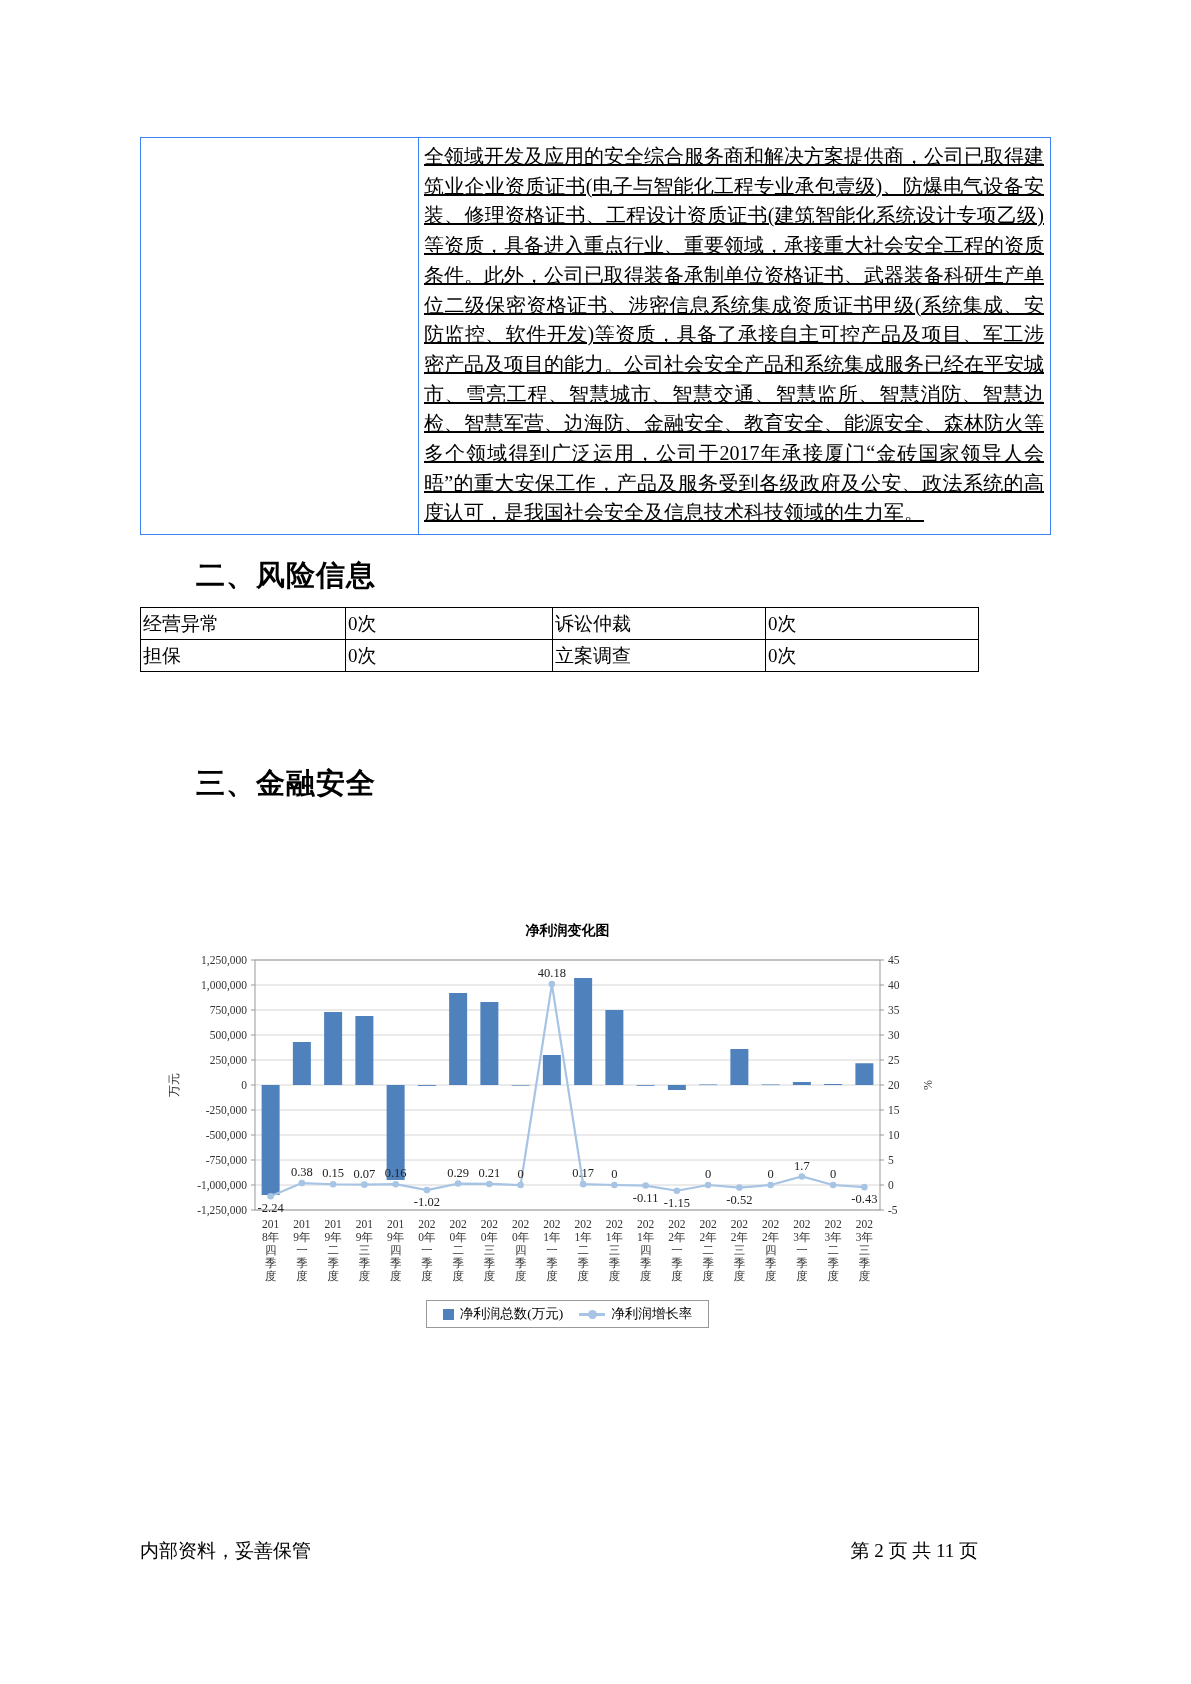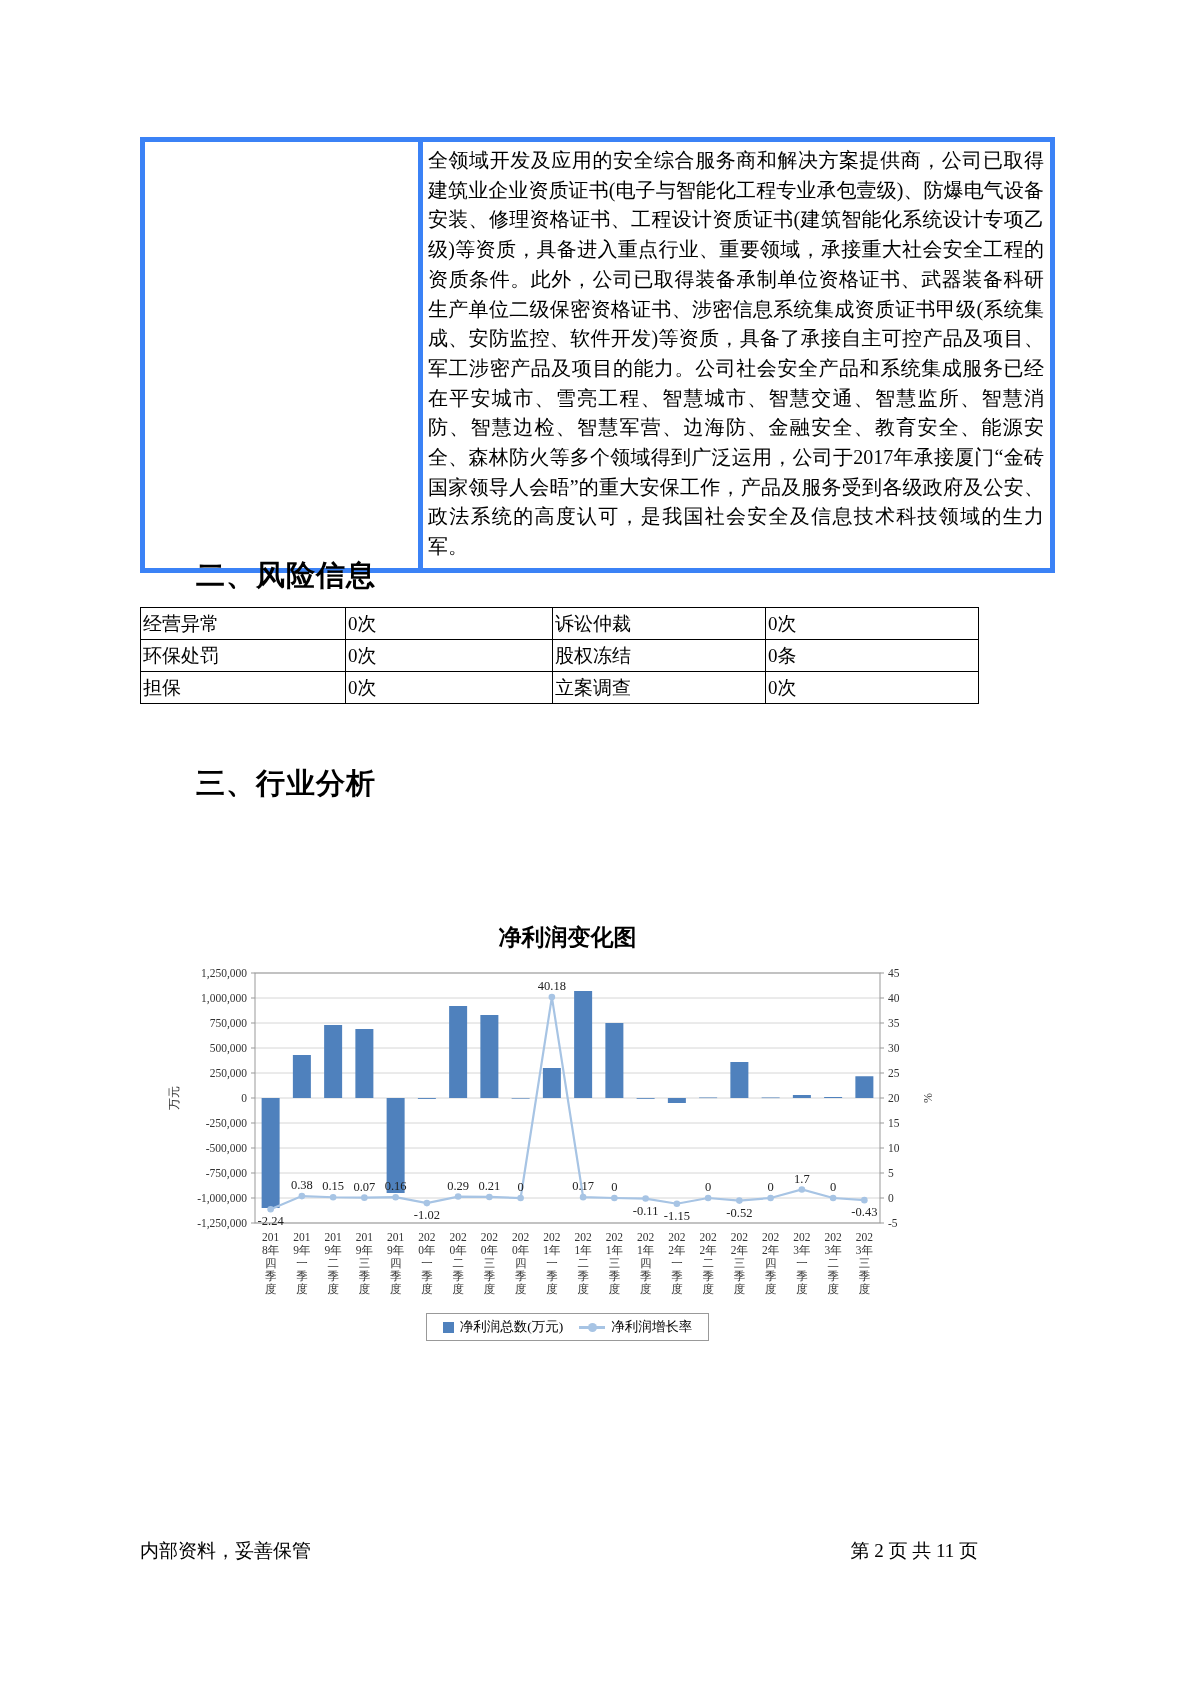--- a/index.html
+++ b/index.html
@@ -3,21 +3,21 @@
 <meta charset="utf-8">
 <style>
   * { margin:0; padding:0; box-sizing:border-box; }
   html,body { background:#ffffff; }
   .page {
     position:relative; width:1191px; height:1684px; background:#fff;
     font-family:"Liberation Serif","DejaVu Serif",serif; color:#000; overflow:hidden;
   }
   
   .top-table { position:absolute; left:140px; top:137px; border-collapse:collapse; table-layout:fixed; }
-  .top-table td { border:5px solid #3b82f6; vertical-align:top; }
+  .top-table td { border:1px solid #3b82f6; vertical-align:top;text-decoration:underline; }
   .top-table .pt-label { width:278px; }
   .top-table .pt-content { width:632px; padding:4px 6px 6px 5px; }
   .pt-content p { font-size:20px; line-height:29.7px; text-align:justify; text-align-last:left; }
 
   
   .section-heading {
     position:absolute; font-family:"Liberation Sans","DejaVu Sans",sans-serif;
     font-weight:bold; font-size:29px; letter-spacing:1px;
   }
   #h-risk { left:196px; top:556px;text-align:center; }
@@ -30,21 +30,21 @@
   
   .industry-para {
     position:absolute; left:141px; top:816px; width:908px;
     font-size:23px; line-height:46px; text-indent:46px; text-align:justify; text-align-last:left;
   }
 
   
   .chart-block { position:absolute; left:140px; top:922px; width:910px; }
   .chart-title {
     width:625px; margin-left:115px; text-align:center;
-    font-weight:bold; font-size:23px; margin-bottom:10px;
+    font-weight:bold; font-size:14px; margin-bottom:10px;
     font-family:"Liberation Serif","DejaVu Serif",serif;
   }
   .chart-svg { display:block; }
   .legend-row { width:625px; margin-left:115px; margin-top:10px; text-align:center; }
   .legend-box {
     display:inline-flex; align-items:center; gap:16px;
     border:1px solid #999; padding:4px 16px; background:#fff; font-size:13.5px;
   }
   .legend-item { display:inline-flex; align-items:center; gap:6px; }
   .swatch-bar { width:11px; height:11px; display:inline-block; }
@@ -81,35 +81,29 @@
         <col style="width:213px">
       </colgroup>
     <tbody>
         <tr>
       <td>经营异常</td>
       <td>0次</td>
       <td>诉讼仲裁</td>
       <td>0次</td>
     </tr>
     <tr>
-      <td>环保处罚</td>
-      <td>0次</td>
-      <td>股权冻结</td>
-      <td>0条</td>
-    </tr>
-    <tr>
       <td>担保</td>
       <td>0次</td>
       <td>立案调查</td>
       <td>0次</td>
     </tr>
   </tbody>
     </table>
 
-  <div id="h-industry" class="section-heading">三、行业分析</div>
+  <div id="h-industry" class="section-heading">三、金融安全</div>
 
 
   <div class="chart-block">
     <div class="chart-title">净利润变化图</div>
     <svg id="chart-svg" class="chart-svg" width="810" height="340" viewBox="0 0 810 340" font-family="Liberation Serif, DejaVu Serif, serif">
         <line x1="115" y1="260" x2="740" y2="260" stroke="#d6d6d6" stroke-width="1"></line>
         <line x1="111" y1="260" x2="115" y2="260" stroke="#999999"></line>
         <text x="107" y="264" text-anchor="end" font-size="11.5" fill="#333">-1,250,000</text>
         <line x1="115" y1="235" x2="740" y2="235" stroke="#d6d6d6" stroke-width="1"></line>
         <line x1="111" y1="235" x2="115" y2="235" stroke="#999999"></line>

